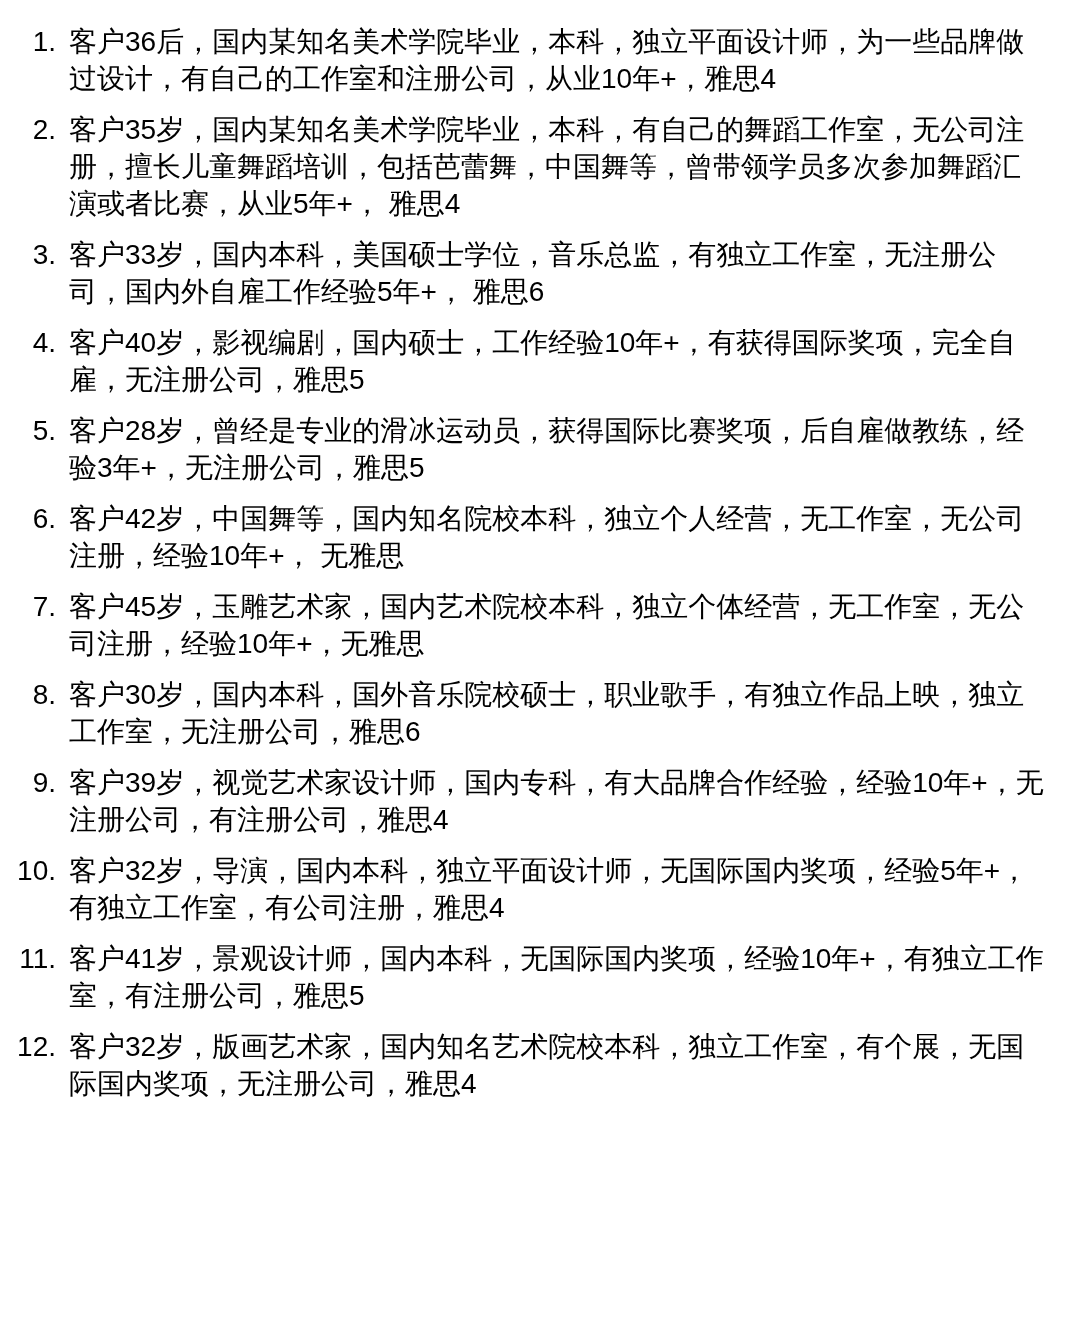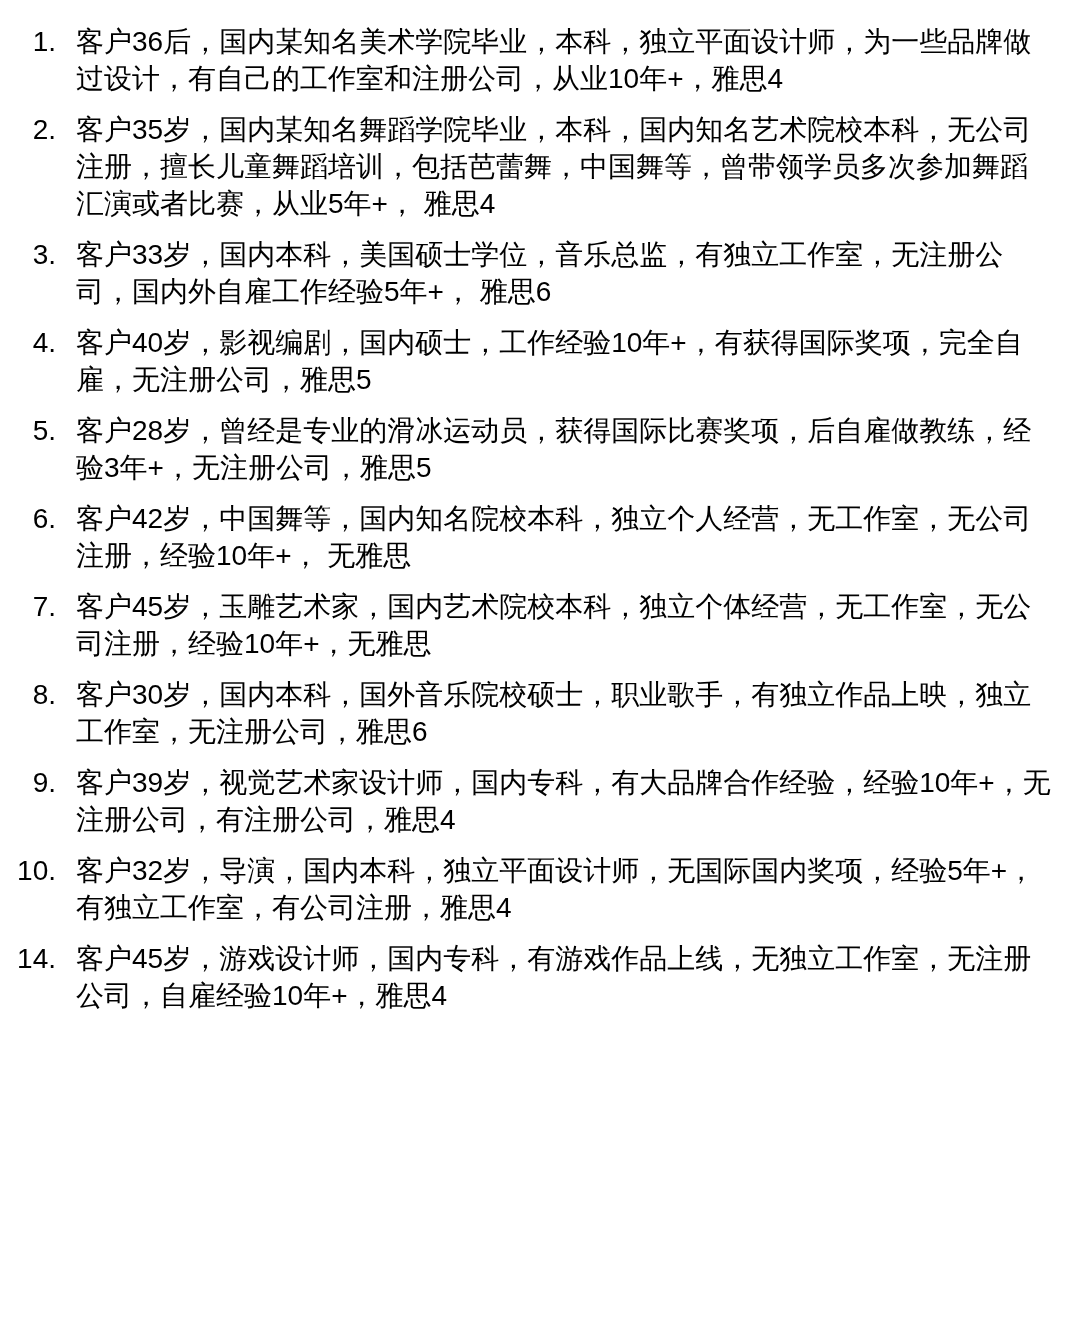--- a/index.html
+++ b/index.html
@@ -34,38 +34,38 @@
     margin: 0 0 14px 0;
     -webkit-font-smoothing: antialiased;
   }
   .item-num {
     flex: 0 0 56px;
     text-align: right;
     white-space: nowrap;
   }
   .item-text {
     flex: 1;
-    margin-left: 20px;
+    margin-left: 13px;
     max-width: 975px;
     word-break: break-all;
     overflow-wrap: anywhere;
   }
 </style>
 </head>
 <body>
 
 <main class="page">
   <ol class="client-list">
     <li>
       <span class="item-num">1.</span>
       <span class="item-text">客户36后，国内某知名美术学院毕业，本科，独立平面设计师，为一些品牌做过设计，有自己的工作室和注册公司，从业10年+，雅思4</span>
     </li>
     <li>
       <span class="item-num">2.</span>
-      <span class="item-text">客户35岁，国内某知名舞蹈学院毕业，本科，国内知名艺术院校本科，无公司注册，擅长儿童舞蹈培训，包括芭蕾舞，中国舞等，曾带领学员多次参加舞蹈汇演或者比赛，从业5年+， 雅思4</span>
+      <span class="item-text">客户35岁，国内某知名美术学院毕业，本科，有自己的舞蹈工作室，无公司注册，擅长儿童舞蹈培训，包括芭蕾舞，中国舞等，曾带领学员多次参加舞蹈汇演或者比赛，从业5年+， 雅思4</span>
     </li>
     <li>
       <span class="item-num">3.</span>
       <span class="item-text">客户33岁，国内本科，美国硕士学位，音乐总监，有独立工作室，无注册公司，国内外自雇工作经验5年+， 雅思6</span>
     </li>
     <li>
       <span class="item-num">4.</span>
       <span class="item-text">客户40岁，影视编剧，国内硕士，工作经验10年+，有获得国际奖项，完全自雇，无注册公司，雅思5</span>
     </li>
     <li>
@@ -86,17 +86,21 @@
     </li>
     <li>
       <span class="item-num">9.</span>
       <span class="item-text">客户39岁，视觉艺术家设计师，国内专科，有大品牌合作经验，经验10年+，无注册公司，有注册公司，雅思4</span>
     </li>
     <li>
       <span class="item-num">10.</span>
       <span class="item-text">客户32岁，导演，国内本科，独立平面设计师，无国际国内奖项，经验5年+，有独立工作室，有公司注册，雅思4</span>
     </li>
     <li>
-      <span class="item-num">14.</span>
-      <span class="item-text">客户45岁，游戏设计师，国内专科，有游戏作品上线，无独立工作室，无注册公司，自雇经验10年+，雅思4</span>
+      <span class="item-num">11.</span>
+      <span class="item-text">客户41岁，景观设计师，国内本科，无国际国内奖项，经验10年+，有独立工作室，有注册公司，雅思5</span>
+    </li>
+    <li>
+      <span class="item-num">12.</span>
+      <span class="item-text">客户32岁，版画艺术家，国内知名艺术院校本科，独立工作室，有个展，无国际国内奖项，无注册公司，雅思4</span>
     </li>
   </ol>
 </main>
 
 </body></html>

